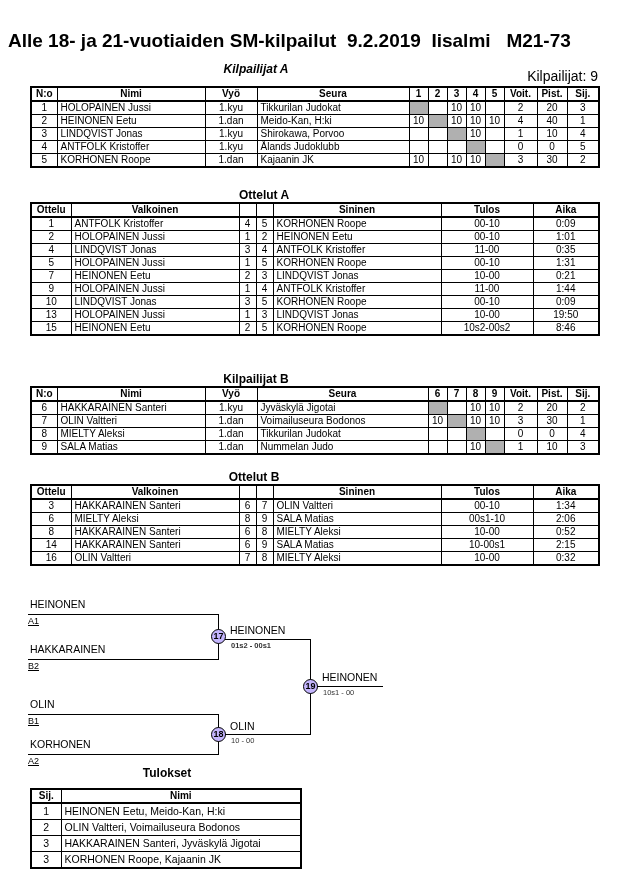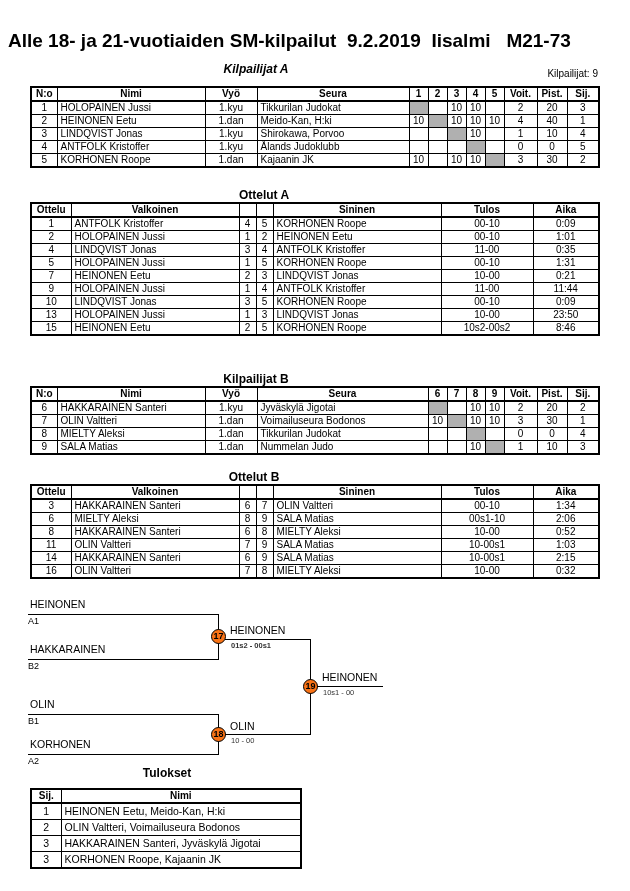--- a/index.html
+++ b/index.html
@@ -15,45 +15,45 @@
 
   .title {
     position:absolute; left:8px; top:30px;
     font-size:19px; font-weight:bold; white-space:pre;
   }
   .sec-head {
     position:absolute; transform:translateX(-50%);
     font-weight:bold; font-size:12px; white-space:nowrap;
   }
   .note {
-    position:absolute; font-size:10px; text-align:right;
+    position:absolute; font-size:14px; text-align:right;
   }
 
   table.grid {
     position:absolute; border-collapse:collapse; table-layout:fixed;
     background:#fff; border:2px solid #000;
   }
   table.grid td, table.grid th {
     border:1px solid #000; font-size:10px; height:12px;
     line-height:12px; padding:0 3px; overflow:hidden; white-space:nowrap;
   }
   table.grid th { font-weight:bold; text-align:center; border-bottom:2px solid #000; }
   table.results td { height:15px; line-height:15px; font-size:10.5px; }
   .al-l { text-align:left; } .al-c { text-align:center; }
   .diag { background:#b0b0b0; }
 
   .bracket { position:absolute; left:0; top:578px; width:630px; height:200px; }
   .bk-name { position:absolute; font-size:10.5px; white-space:nowrap; }
-  .bk-tag  { position:absolute; font-size:9px; white-space:nowrap; }
+  .bk-tag  { position:absolute; font-size:9px; white-space:nowrap;text-decoration:underline; }
   .bk-score{ position:absolute; font-size:7.5px; color:#333; white-space:nowrap; }
   .ln { position:absolute; background:#000; }
   .ln.h { height:1px; } .ln.v { width:1px; }
   .bk-circle {
     position:absolute; width:15px; height:15px; border:1px solid #000;
-    border-radius:50%; background:#f97316; font-size:9px; font-weight:bold;
+    border-radius:50%; background:#c4b5fd; font-size:9px; font-weight:bold;
     line-height:13px; text-align:center;
   }
 </style>
 </head>
 <body>
 
 <div class="page">
 
   <div class="title">Alle 18- ja 21-vuotiaiden SM-kilpailut  9.2.2019  Iisalmi   M21-73</div>
 
@@ -234,39 +234,39 @@
           <td class="al-c">10-00</td>
           <td class="al-c">0:21</td>
         </tr>
         <tr>
           <td class="al-c">9</td>
           <td class="al-l">HOLOPAINEN Jussi</td>
           <td class="al-c">1</td>
           <td class="al-c">4</td>
           <td class="al-l">ANTFOLK Kristoffer</td>
           <td class="al-c">11-00</td>
-          <td class="al-c">11:44</td>
+          <td class="al-c">1:44</td>
         </tr>
         <tr>
           <td class="al-c">10</td>
           <td class="al-l">LINDQVIST Jonas</td>
           <td class="al-c">3</td>
           <td class="al-c">5</td>
           <td class="al-l">KORHONEN Roope</td>
           <td class="al-c">00-10</td>
           <td class="al-c">0:09</td>
         </tr>
         <tr>
           <td class="al-c">13</td>
           <td class="al-l">HOLOPAINEN Jussi</td>
           <td class="al-c">1</td>
           <td class="al-c">3</td>
           <td class="al-l">LINDQVIST Jonas</td>
           <td class="al-c">10-00</td>
-          <td class="al-c">23:50</td>
+          <td class="al-c">19:50</td>
         </tr>
         <tr>
           <td class="al-c">15</td>
           <td class="al-l">HEINONEN Eetu</td>
           <td class="al-c">2</td>
           <td class="al-c">5</td>
           <td class="al-l">KORHONEN Roope</td>
           <td class="al-c">10s2-00s2</td>
           <td class="al-c">8:46</td>
         </tr>
@@ -405,29 +405,20 @@
         <tr>
           <td class="al-c">8</td>
           <td class="al-l">HAKKARAINEN Santeri</td>
           <td class="al-c">6</td>
           <td class="al-c">8</td>
           <td class="al-l">MIELTY Aleksi</td>
           <td class="al-c">10-00</td>
           <td class="al-c">0:52</td>
         </tr>
         <tr>
-          <td class="al-c">11</td>
-          <td class="al-l">OLIN Valtteri</td>
-          <td class="al-c">7</td>
-          <td class="al-c">9</td>
-          <td class="al-l">SALA Matias</td>
-          <td class="al-c">10-00s1</td>
-          <td class="al-c">1:03</td>
-        </tr>
-        <tr>
           <td class="al-c">14</td>
           <td class="al-l">HAKKARAINEN Santeri</td>
           <td class="al-c">6</td>
           <td class="al-c">9</td>
           <td class="al-l">SALA Matias</td>
           <td class="al-c">10-00s1</td>
           <td class="al-c">2:15</td>
         </tr>
         <tr>
           <td class="al-c">16</td>

